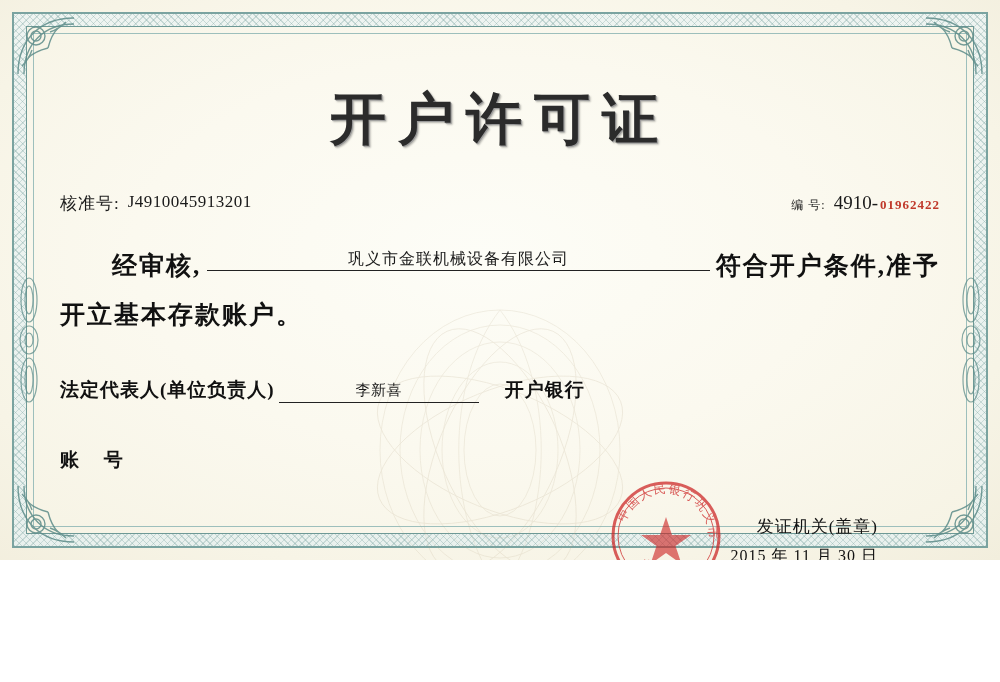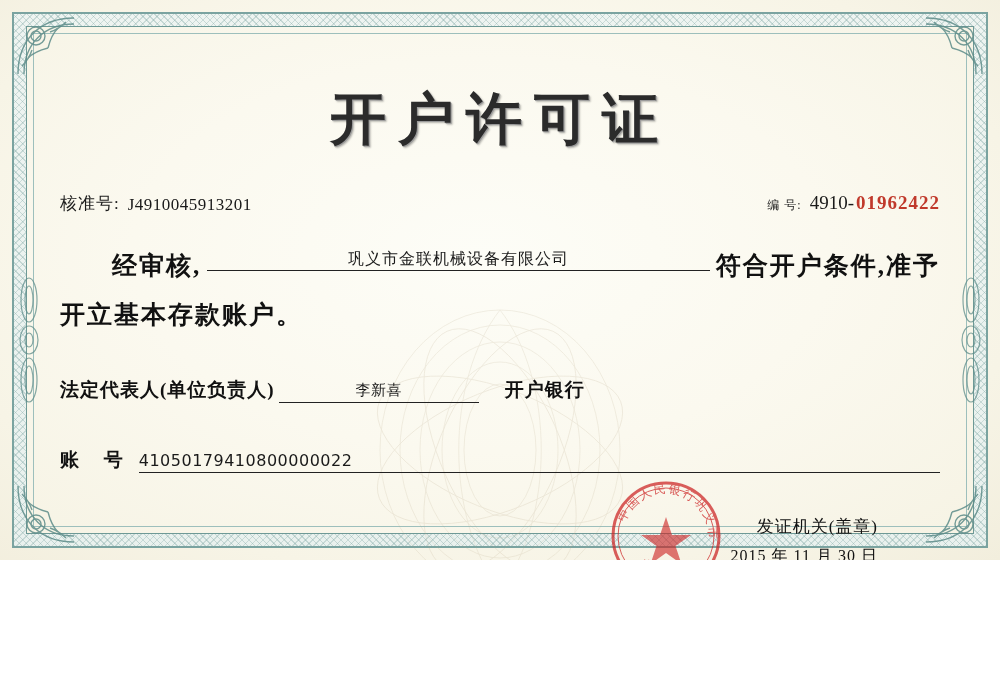--- a/index.html
+++ b/index.html
@@ -118,37 +118,37 @@
     display: flex;
     align-items: baseline;
   }
 
   .approve-row {
     margin-top: 34px;
     justify-content: space-between;
     font-size: 17px;
     color: #1a1a1a;
   }
-  .approve-left { display: flex; align-items: flex-end; }
+  .approve-left { display: flex; align-items: flex-start; }
   .approve-left .label { font-size: 17px; letter-spacing: 1px; }
   .approve-left .value {
     margin-left: 8px;
     font-family: "Liberation Serif", serif;
     font-size: 17px;
     letter-spacing: 0.5px;
   }
   .approve-right { display: flex; align-items: baseline; }
   .approve-right .label { font-size: 12px; letter-spacing: 1px; }
   .approve-right .prefix {
     margin-left: 8px;
     font-size: 19px;
   }
   .approve-right .serial {
     margin-left: 2px;
-    font-size: 19px;
+    font-size: 13px;
     color: #c0392b;
     font-weight: bold;
     letter-spacing: 1px;
   }
 
   .body-line {
     margin-top: 34px;
     font-size: 25px;
     font-weight: bold;
     color: #111;
@@ -371,21 +371,20 @@
     <div class="body-line2">开立基本存款账户。</div>
 
     <div class="field-row">
       <span class="lab">法定代表人(单位负责人)</span>
       <span class="val rep">李新喜</span>
       <span class="lab bank-lab">开户银行</span>
     </div>
 
     <div class="account-row">
       <span class="lab">账 号</span>
-      <span class="val">41050179410800000022</span>
     </div>
 
     <div class="issuer-block">
 
       <svg class="stamp" viewBox="0 0 118 118">
         <defs>
           <path id="arcTop" d="M 16 59 A 43 43 0 0 1 102 59"></path>
           <path id="arcBottom" d="M 20 59 A 39 39 0 0 0 98 59"></path>
         </defs>
         <circle cx="59" cy="59" r="53" fill="none" stroke="#cc2222" stroke-width="3"></circle>

